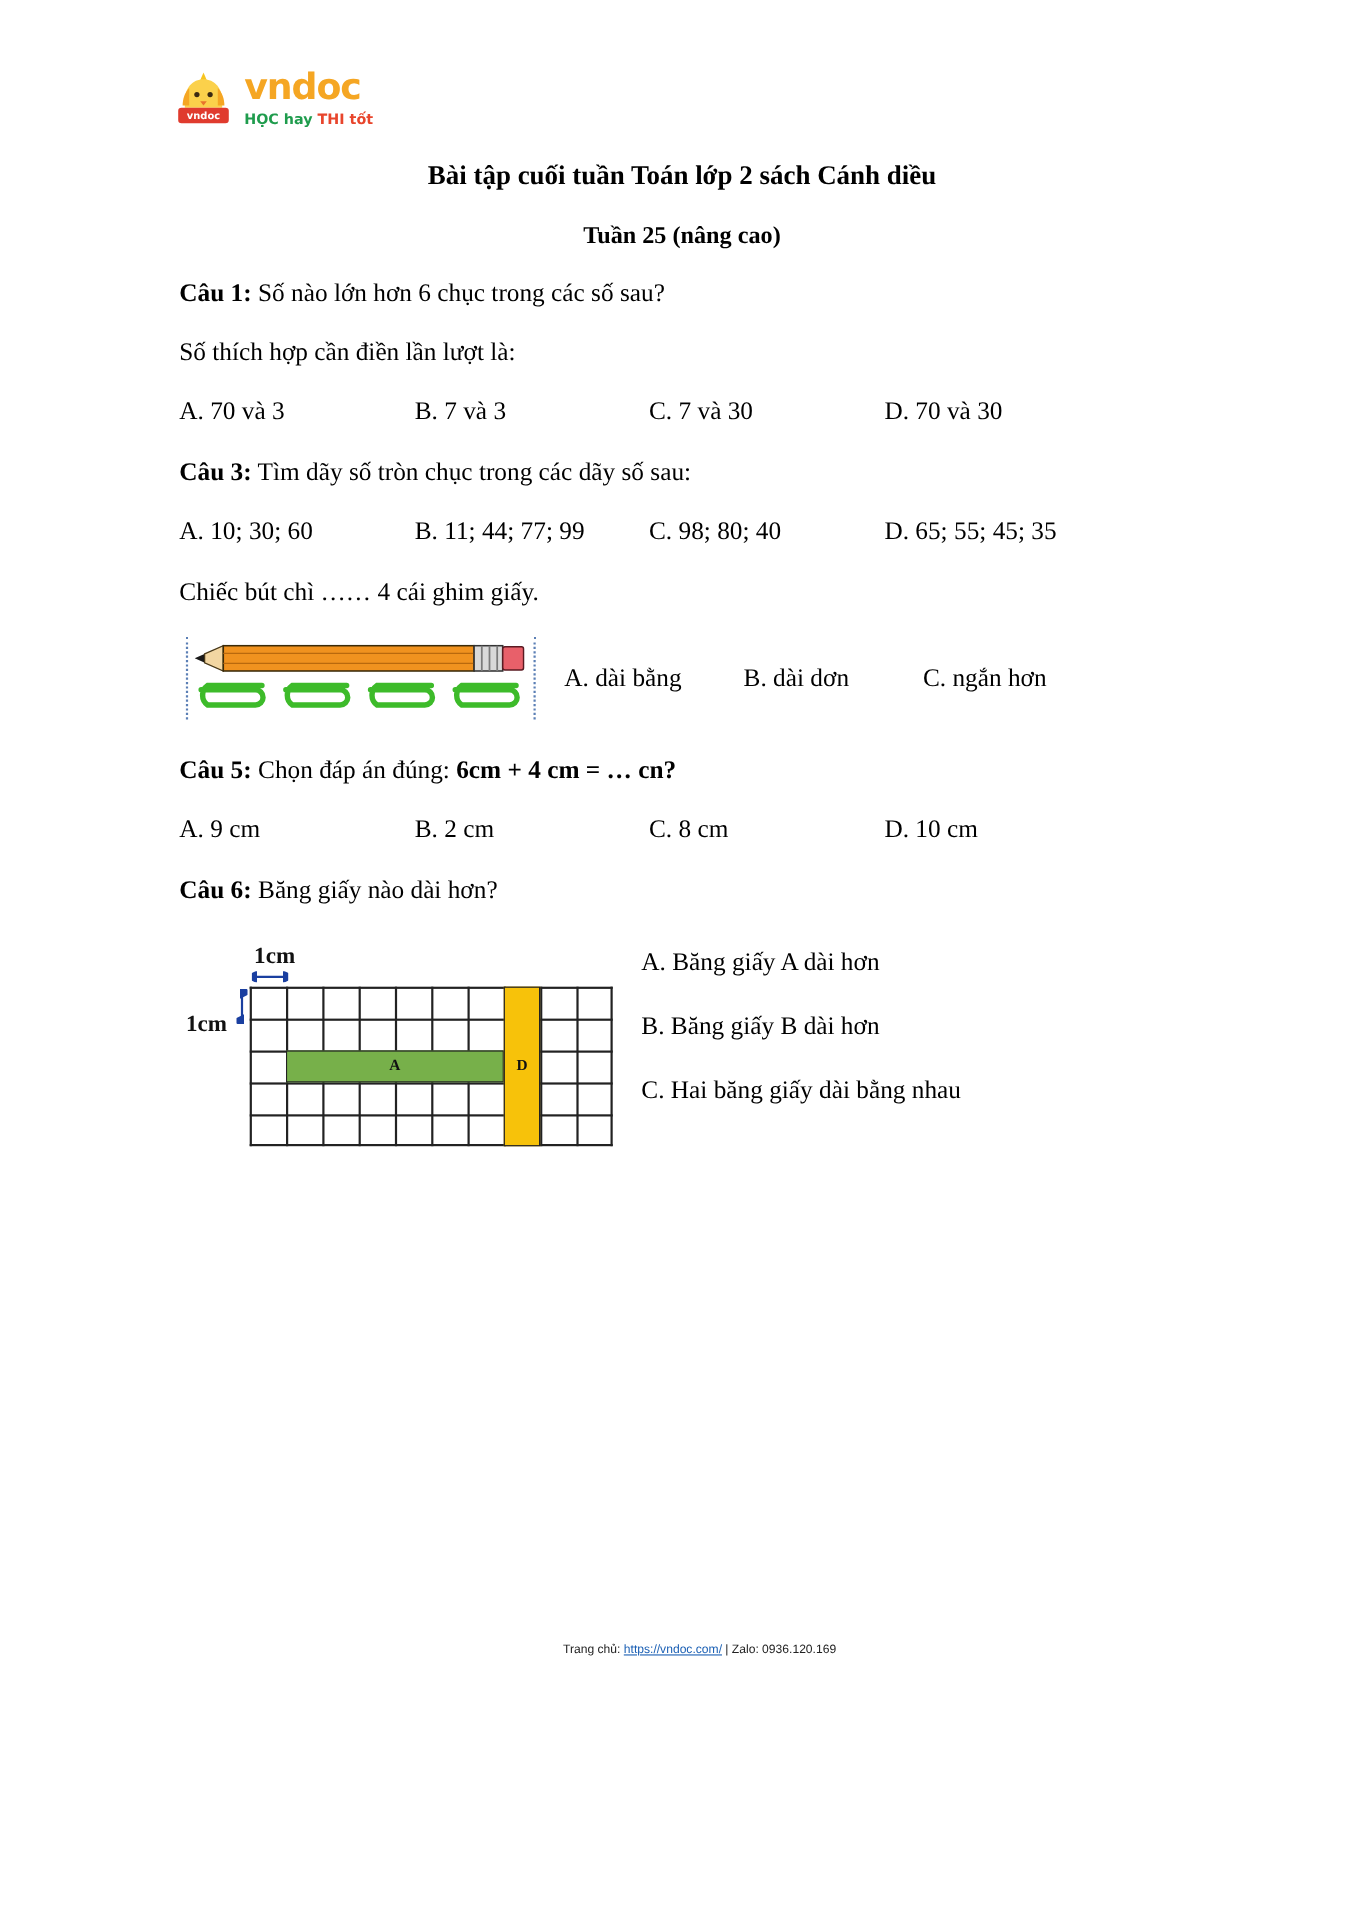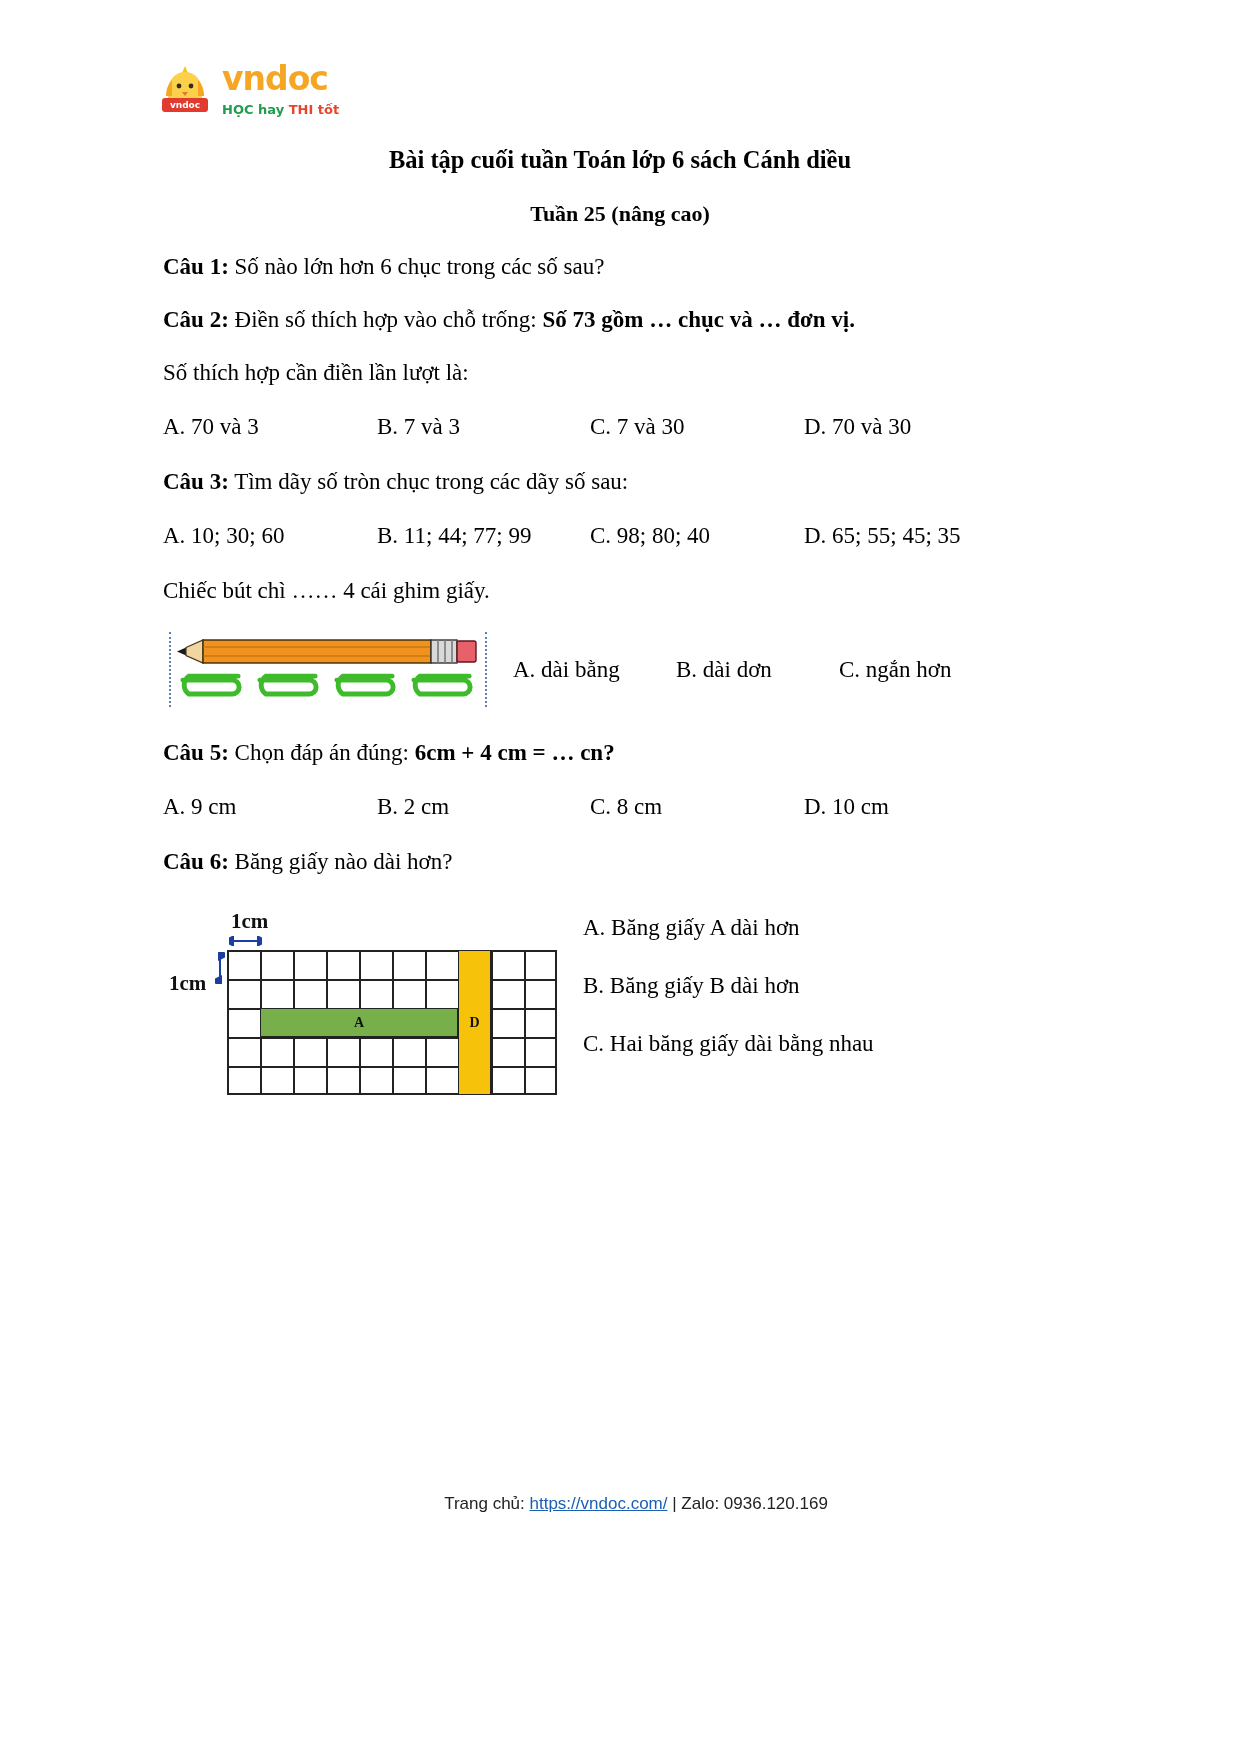--- a/index.html
+++ b/index.html
@@ -252,21 +252,21 @@
   }
 
   
   .footer {
     position: absolute;
     left: 0;
     right: 0;
     top: 1494px;
     text-align: center;
     font-family: "Liberation Sans", sans-serif;
-    font-size: 17px;
+    font-size: 11px;
     color: #222;
     padding-left: 32px;
   }
   .footer a {
     color: #1a5fb4;
     text-decoration: underline;
   }
 </style>
 </head>
 <body>
@@ -293,33 +293,30 @@
       <span class="logo-word">vndoc</span>
       <span class="logo-tag">
         <span class="tag-hoc">HỌC</span>
         <span class="tag-hay">hay</span>
         <span class="tag-thi">THI</span>
         <span class="tag-tot">tốt</span>
       </span>
     </div>
   </div>
 
-  <div class="doc-title">Bài tập cuối tuần Toán lớp 6 sách Cánh diều</div>
+  <div class="doc-title">Bài tập cuối tuần Toán lớp 2 sách Cánh diều</div>
   <div class="doc-subtitle">Tuần 25 (nâng cao)</div>
 
   <div class="content">
 
 
     <div class="para">
       <span class="b">Câu 1:</span><span> Số nào lớn hơn 6 chục trong các số sau?</span>
     </div>
 
-    <div class="para">
-      <span class="b">Câu 2:</span><span> Điền số thích hợp vào chỗ trống: </span><span class="b">Số 73 gồm … chục và … đơn vị.</span>
-    </div>
     <div class="para">Số thích hợp cần điền lần lượt là:</div>
     <div class="optrow">
       <span class="w-a">A. 70 và 3</span>
       <span class="w-b">B. 7 và 3</span>
       <span class="w-c">C. 7 và 30</span>
       <span>D. 70 và 30</span>
     </div>
 
     <div class="para">
       <span class="b">Câu 3:</span><span> Tìm dãy số tròn chục trong các dãy số sau:</span>

